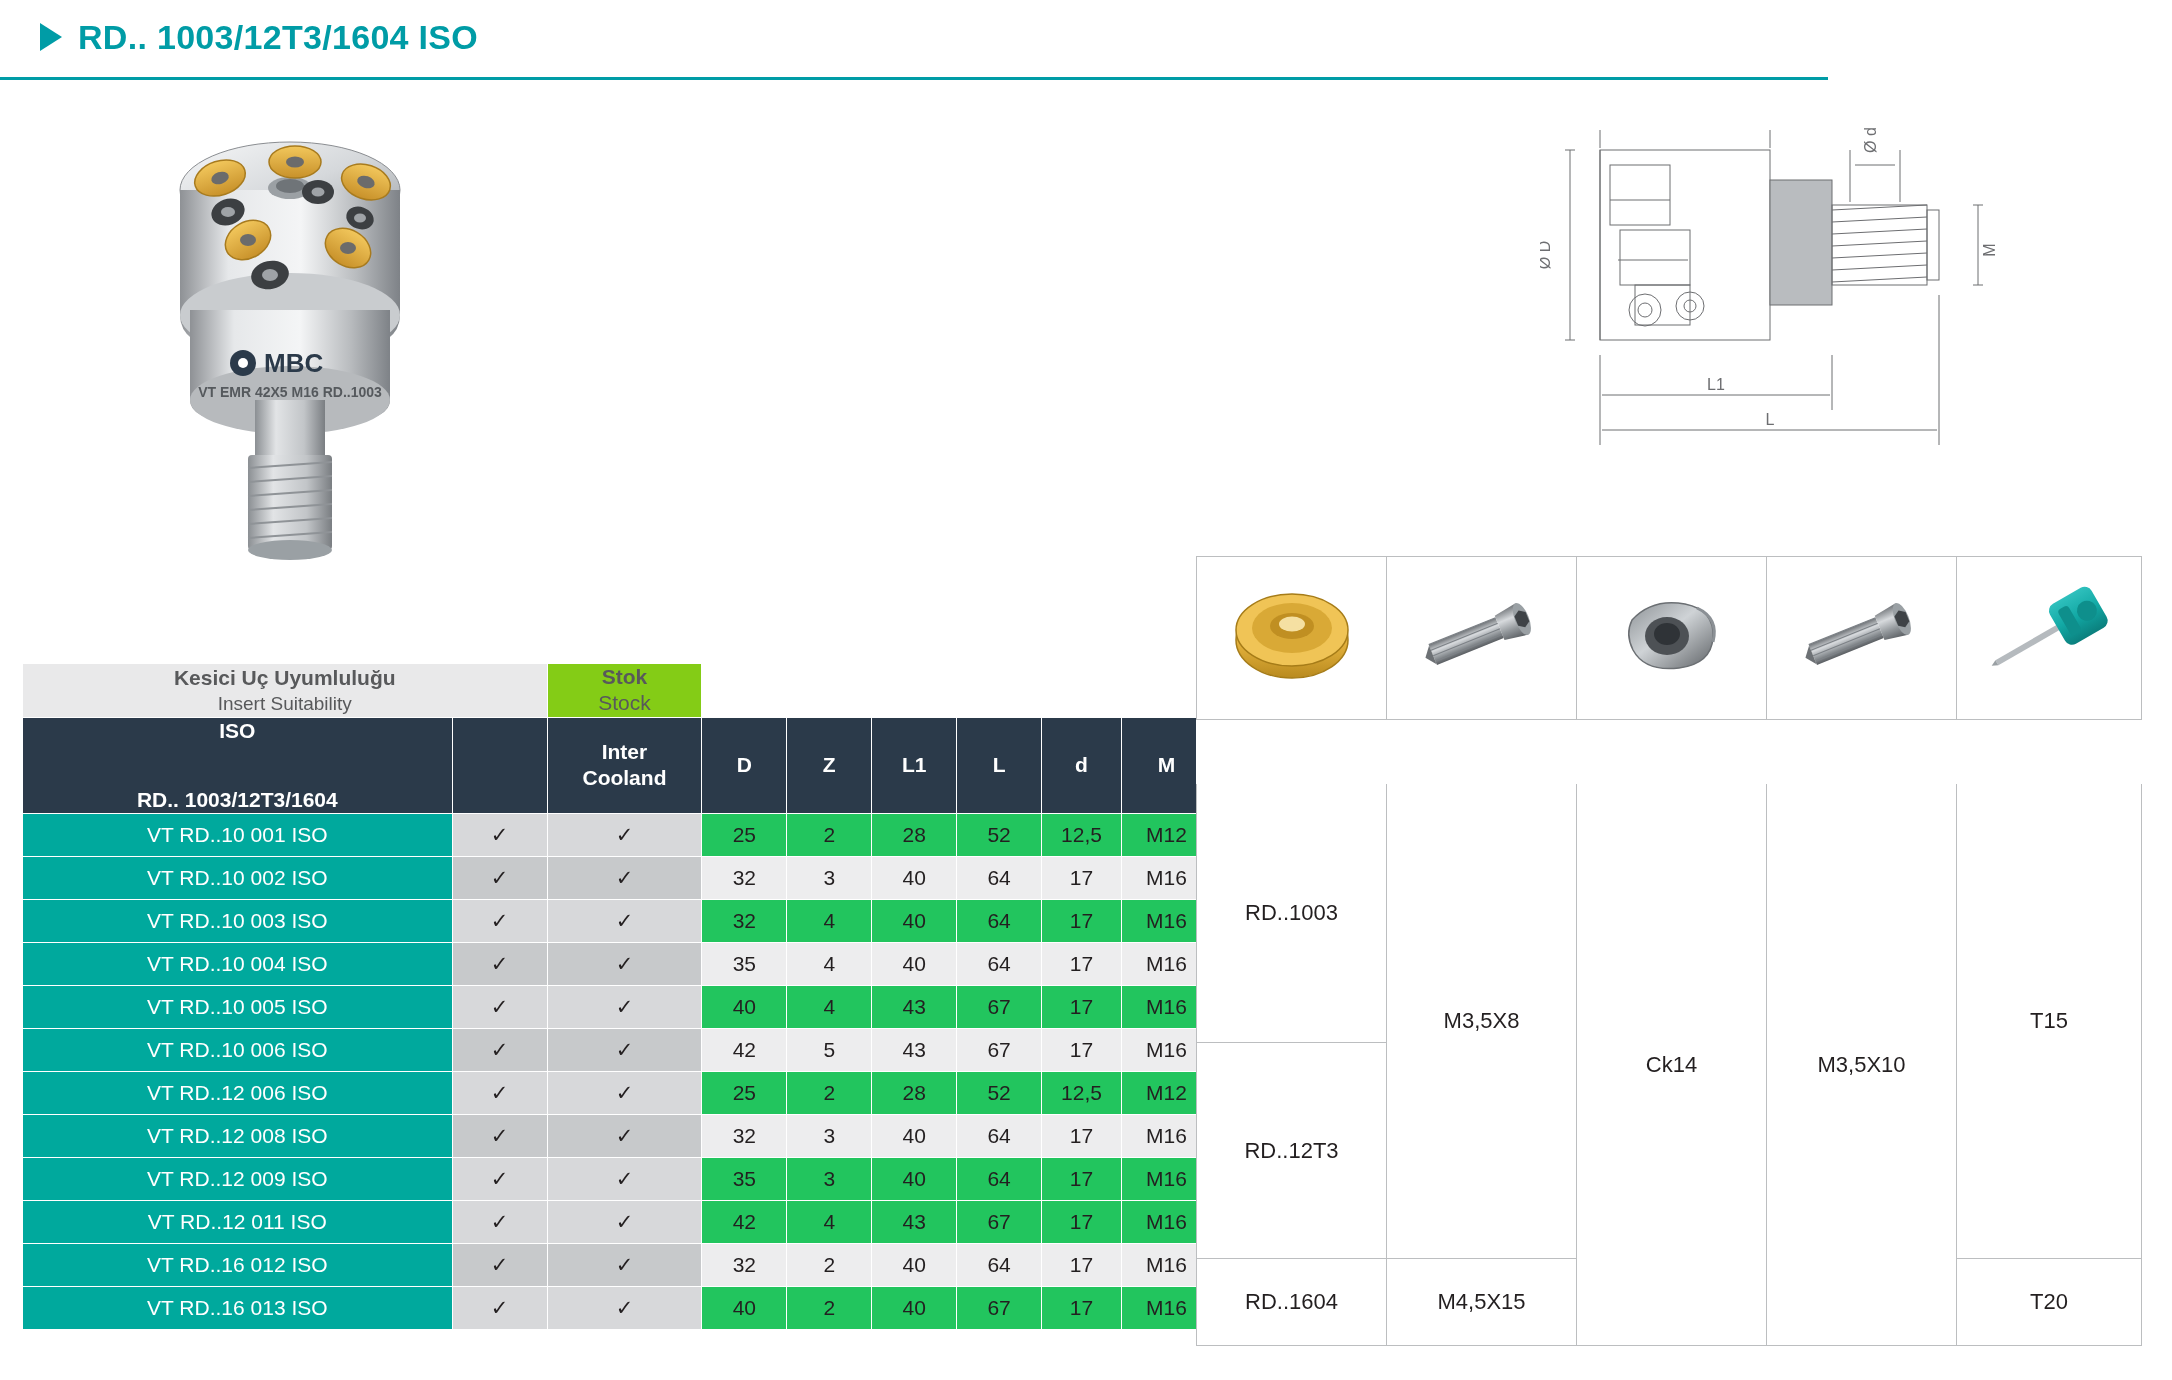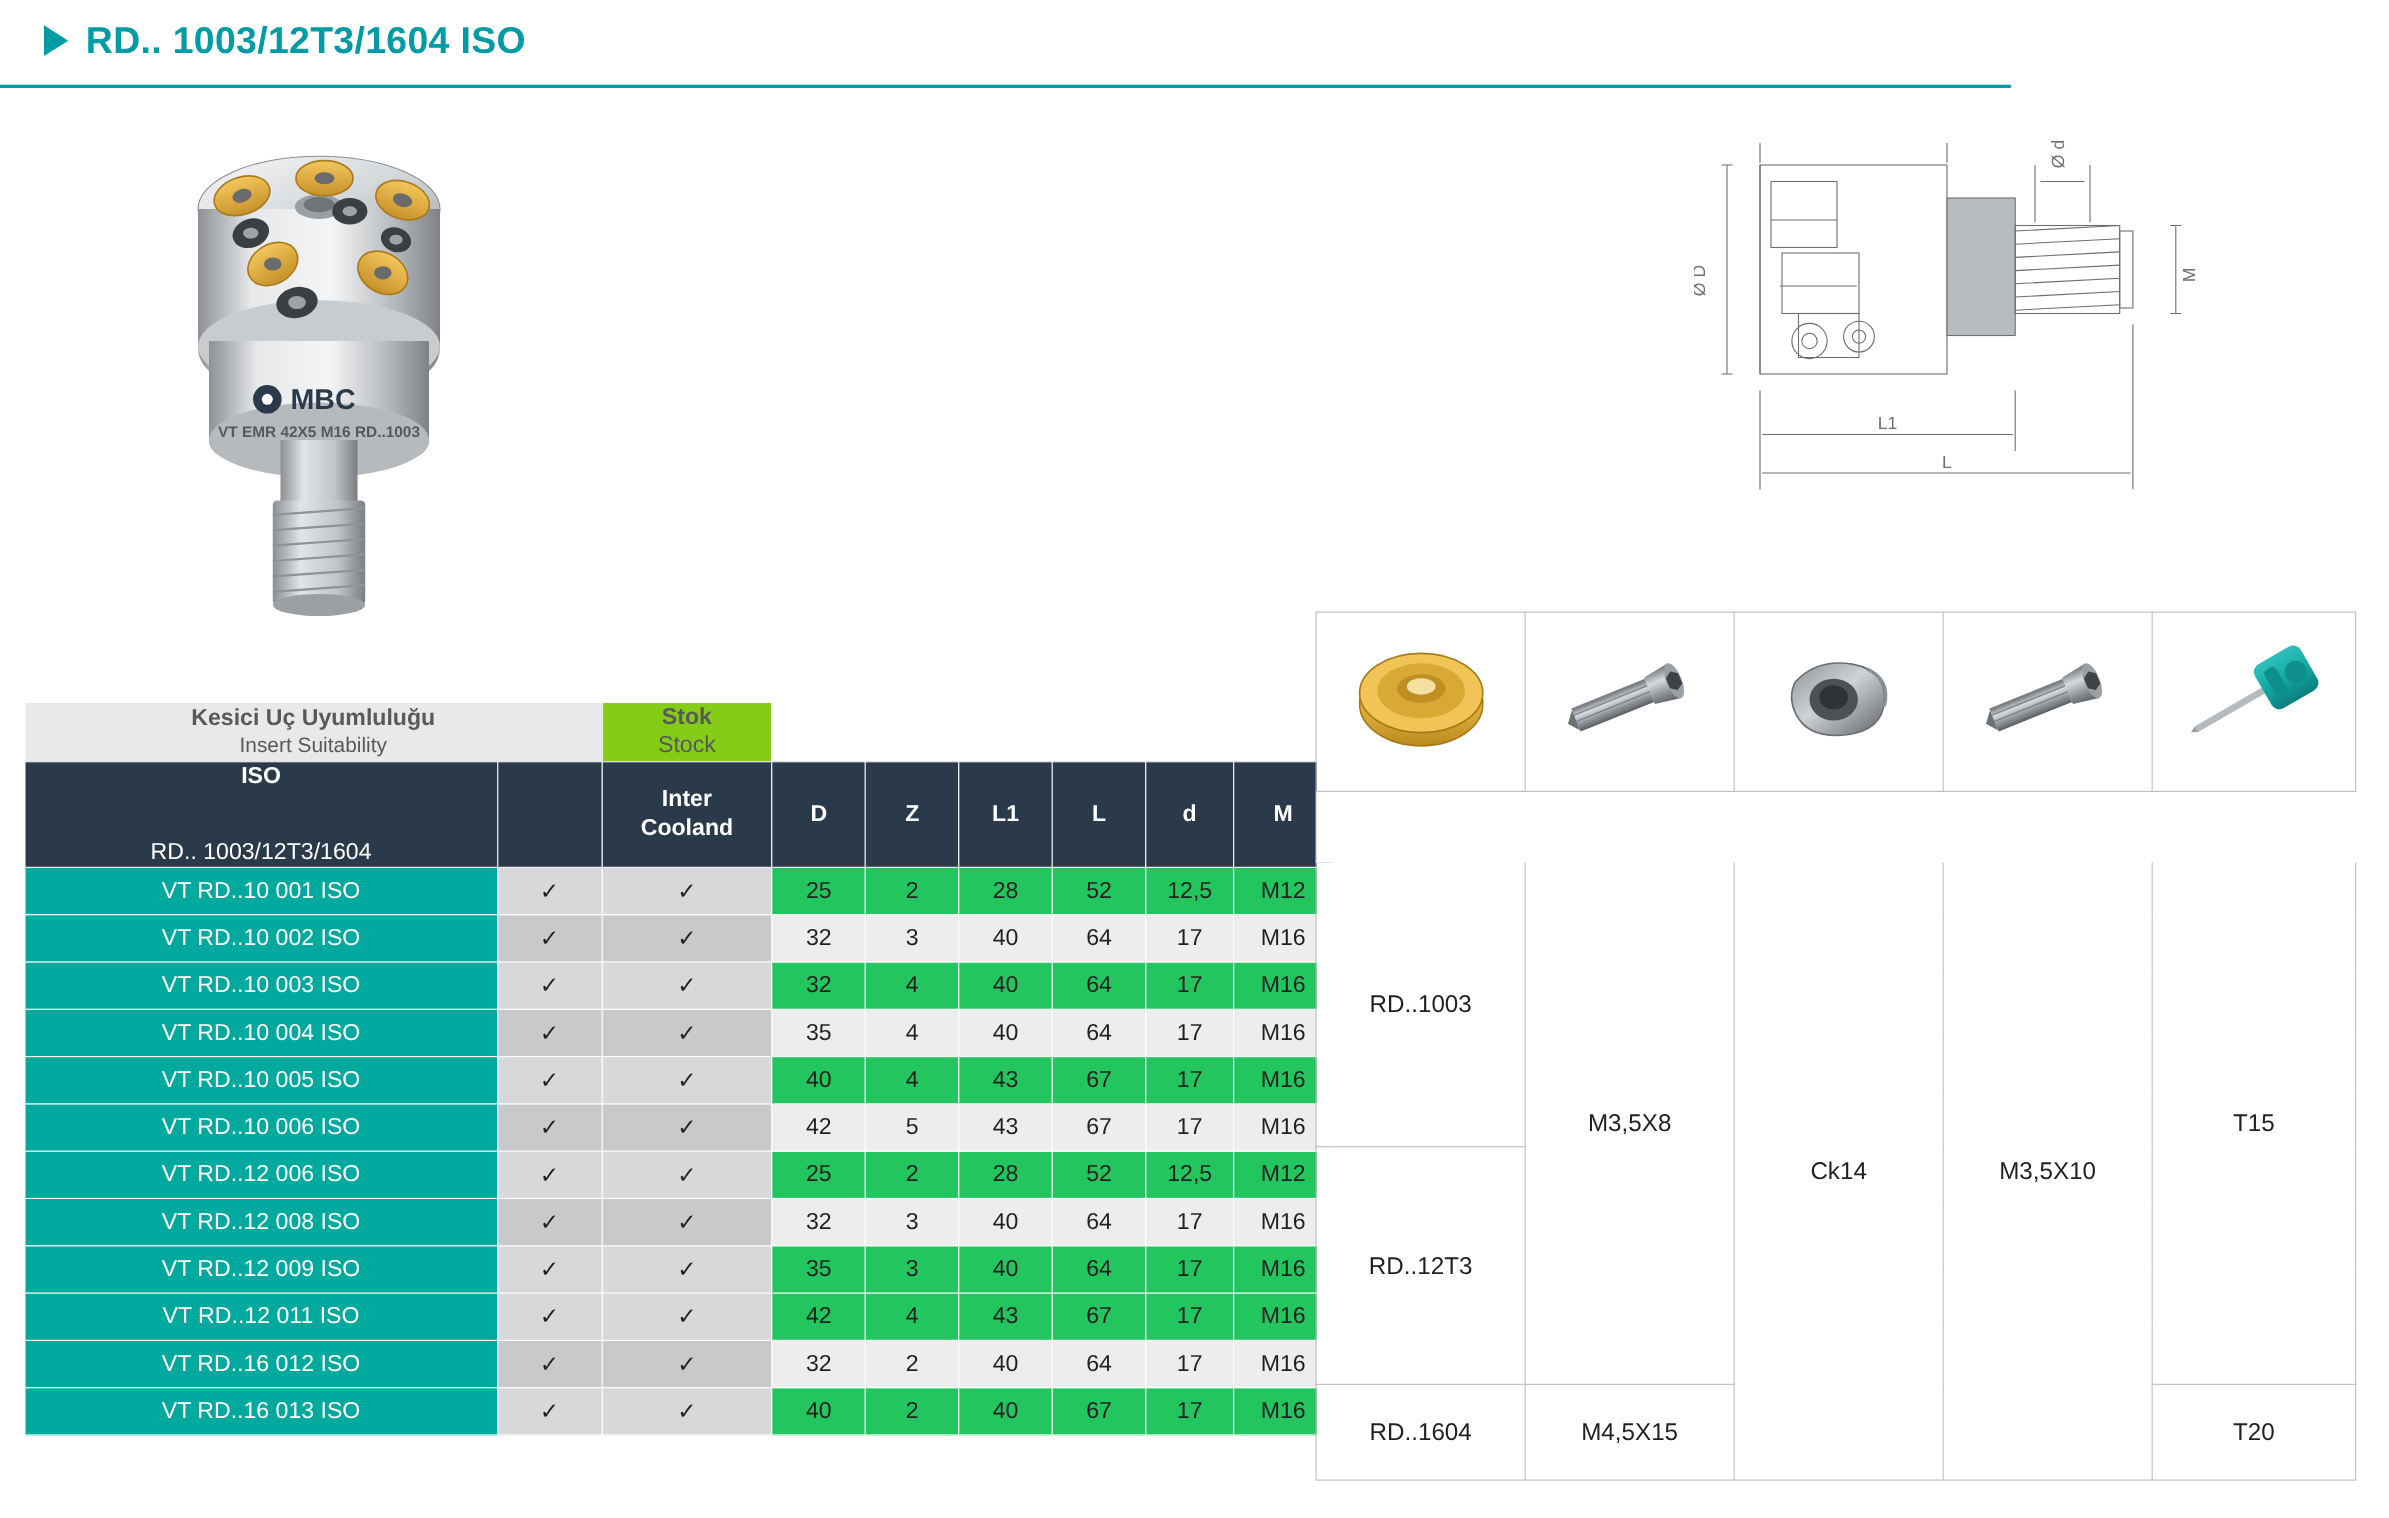--- a/index.html
+++ b/index.html
@@ -56,21 +56,21 @@
     position: absolute;
     left: 1540px;
     top: 110px;
     width: 560px;
     height: 400px;
   }
   
   .table-wrap {
     position: absolute;
     left: 22px;
-    top: 638px;
+    top: 663px;
     width: 1190px;
   }
   table.main {
     border-collapse: collapse;
     table-layout: fixed;
   }
   table.main td, table.main th {
     border: 1px solid #ffffff;
     font-size: 21px;
     text-align: center;
@@ -96,21 +96,21 @@
     line-height: 1.25;
   }
   .hdr-stock .sub { font-weight: normal; }
   .hdr-dark {
     background: #2b3a4a;
     color: #ffffff;
     font-weight: bold;
     line-height: 1.25;
     font-size: 22px;
   }
-  .hdr-dark .sub { font-weight: normal; font-size: 21px; margin-top: 43px; }
+  .hdr-dark .sub { font-weight: bold; font-size: 21px; margin-top: 43px; }
   .col-iso {
     background: #00a99d;
     color: #ffffff;
     font-weight: normal;
     text-align: left;
     padding-left: 14px;
     font-size: 21px;
   }
   .cell-grey { background: #d7d8da; }
   .cell-grey-dark { background: #c7c9cb; }

